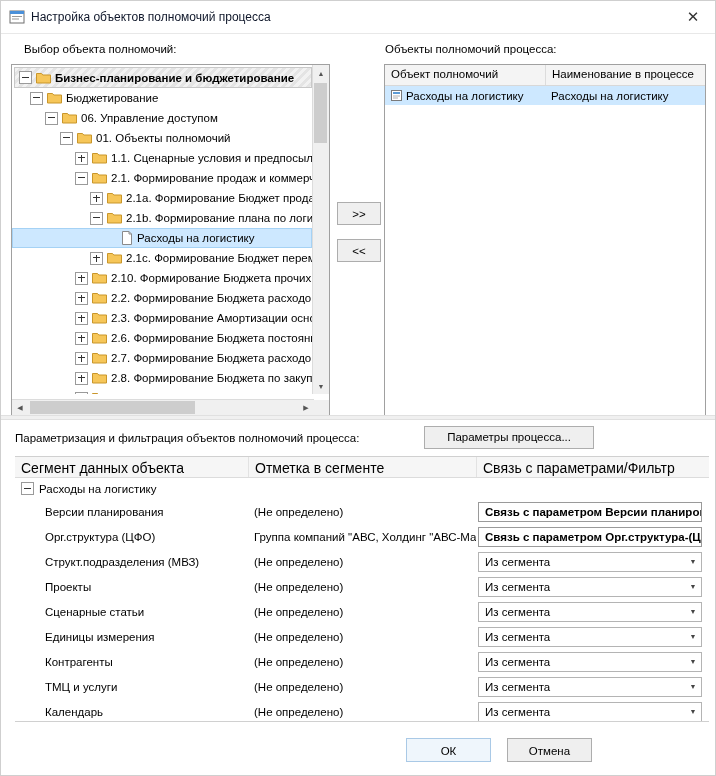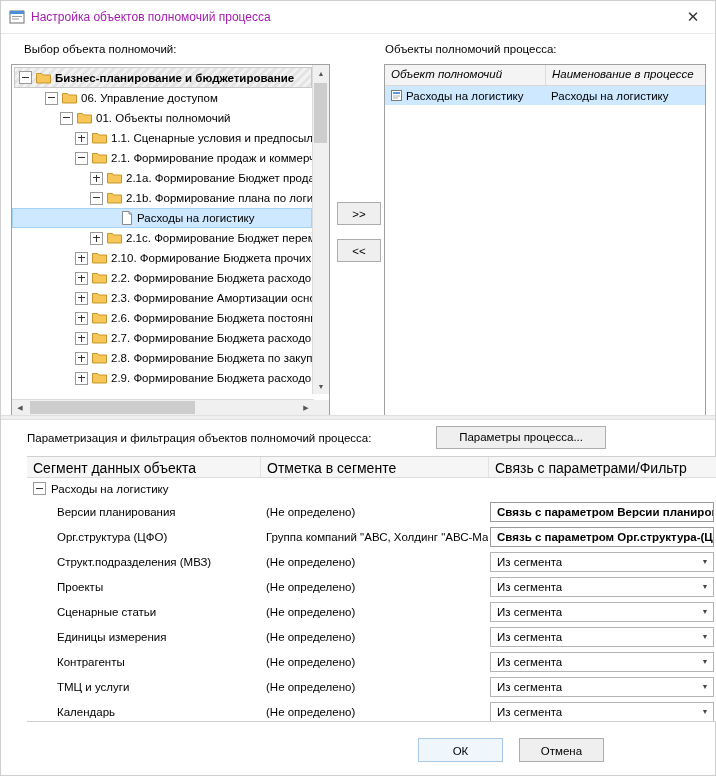--- a/index.html
+++ b/index.html
@@ -33,21 +33,21 @@
     border-bottom: 1px solid #e8e8e8;
     padding-left: 8px;
   }
   .title-icon {
     width: 16px; height: 16px;
     margin-right: 6px;
     flex: none;
   }
   .title-text {
     font-size: 12px;
-    color: #a21caf;
+    color: #0f172a;
     flex: 1 1 auto;
     white-space: nowrap;
     overflow: hidden;
   }
   .close-btn {
     width: 44px;
     height: 31px;
     display: flex;
     align-items: center;
     justify-content: center;
@@ -248,21 +248,20 @@
     height: 20px;
     background: #f4f4f4;
     border-bottom: 1px solid #d8d8d8;
     font-size: 11.5px;
   }
   .grid-head .cell {
     padding: 3px 0 0 6px;
     box-sizing: border-box;
     overflow: hidden;
     white-space: nowrap;
-    font-style: italic;
   }
   .grid-head .cell + .cell { border-left: 1px solid #dcdcdc; }
   .grid-row {
     display: flex;
     height: 19px;
     background: #cde8ff;
     align-items: center;
     font-size: 11.5px;
   }
   .grid-row .cell {
@@ -287,21 +286,21 @@
     width: 714px;
     height: 3px;
     background: #f0f0f0;
     border-top: 1px solid #e0e0e0;
     border-bottom: 1px solid #e0e0e0;
   }
 
   
   .bottom-area {
     position: absolute;
-    left: 16px;
+    left: 4px;
     top: 419px;
     width: 599px;
     height: 355px;
   }
   .bottom-label {
     position: absolute;
     left: 10px;
     top: 12px;
     font-size: 11.5px;
   }
@@ -453,20 +452,29 @@
           <div class="node root bold" style="padding-left:4px;">
             <span class="expander"></span>
             <span class="folder">
                 <svg width="15" height="12" viewBox="0 0 15 12">
                   <path d="M0.5 1.5 L5.5 1.5 L6.8 3 L14.5 3 L14.5 11 L0.5 11 Z" fill="#f6c659" stroke="#c9962b"></path>
                 </svg>
               </span>
             <span class="node-label">Бизнес-планирование и бюджетирование</span>
           </div>
 
+          <div class="node" style="padding-left:18px;">
+            <span class="expander"></span>
+            <span class="folder">
+                <svg width="15" height="12" viewBox="0 0 15 12">
+                  <path d="M0.5 1.5 L5.5 1.5 L6.8 3 L14.5 3 L14.5 11 L0.5 11 Z" fill="#f6c659" stroke="#c9962b"></path>
+                </svg>
+              </span>
+            <span class="node-label">Бюджетирование</span>
+          </div>
 
           <div class="node" style="padding-left:33px;">
             <span class="expander"></span>
             <span class="folder">
                 <svg width="15" height="12" viewBox="0 0 15 12">
                   <path d="M0.5 1.5 L5.5 1.5 L6.8 3 L14.5 3 L14.5 11 L0.5 11 Z" fill="#f6c659" stroke="#c9962b"></path>
                 </svg>
               </span>
             <span class="node-label">06. Управление доступом</span>
           </div>

